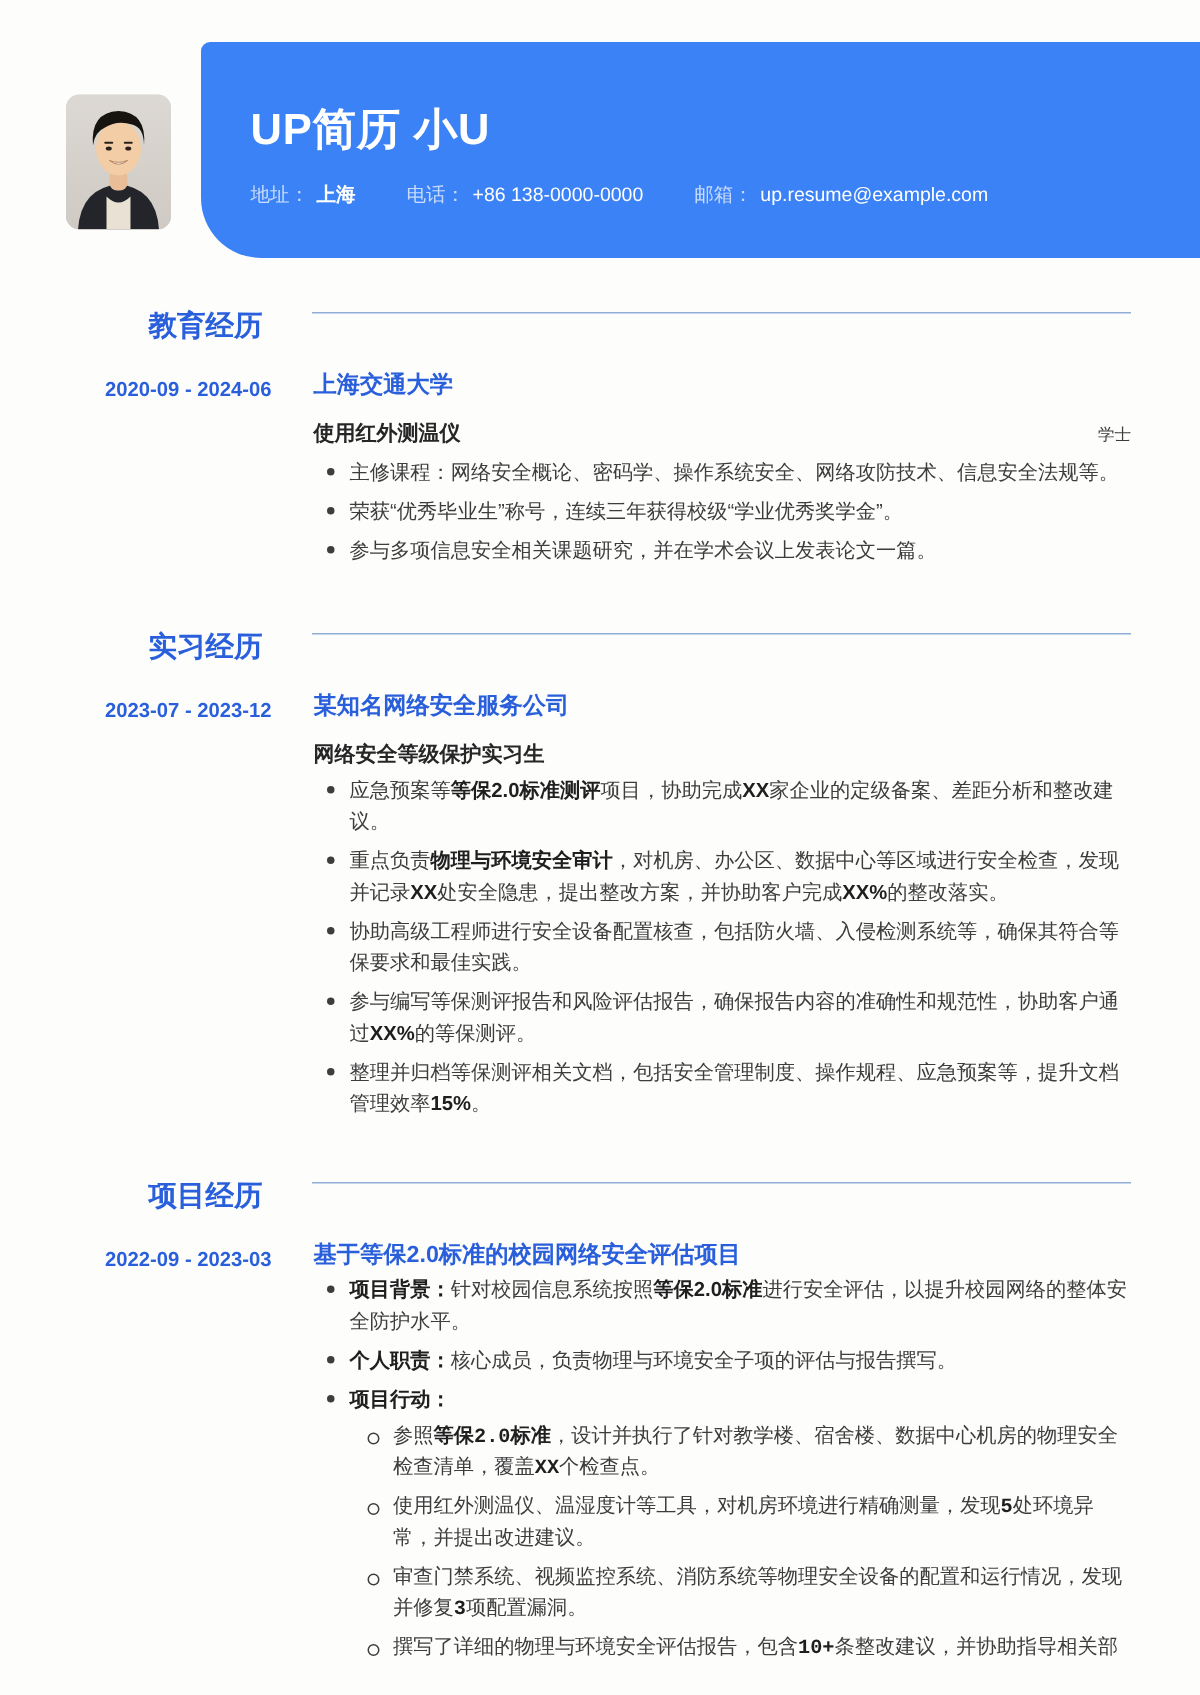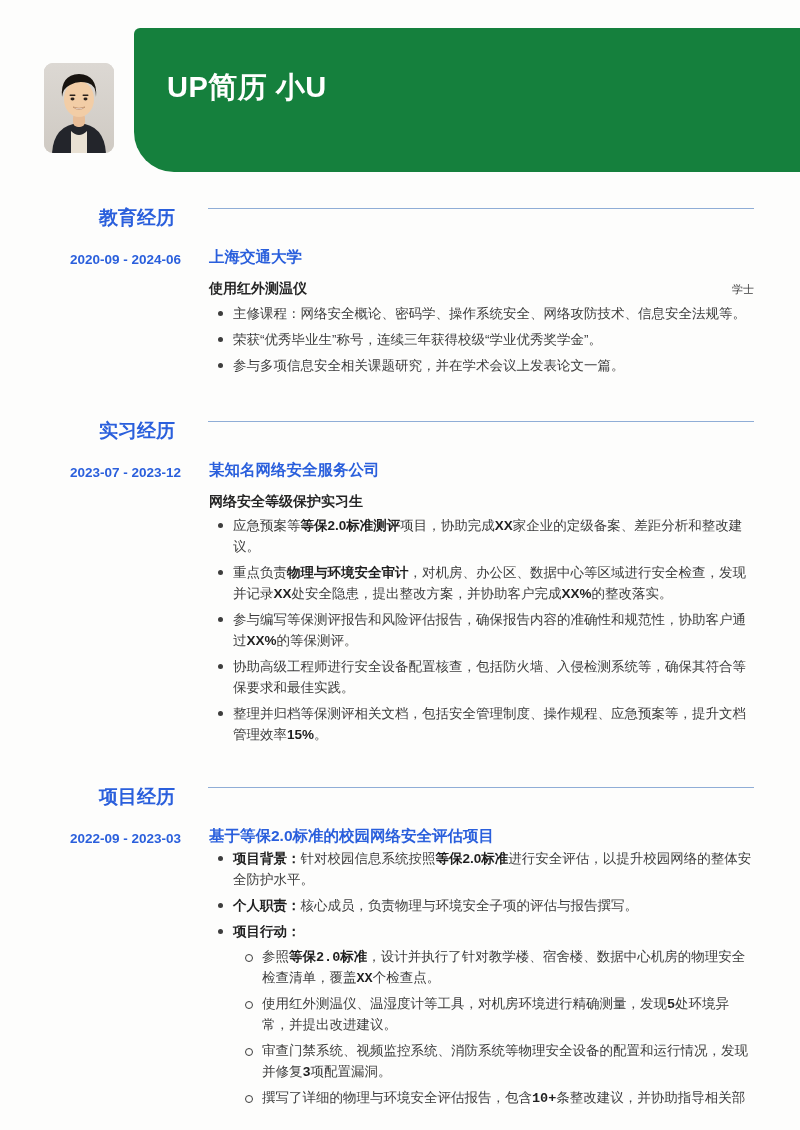--- a/index.html
+++ b/index.html
@@ -6,21 +6,21 @@
   html,body { background:#e9e9e9; }
   body { font-family:"Liberation Sans","DejaVu Sans",sans-serif; }
   .page {
     position:relative; width:800px; height:1130px; margin:0 auto;
     background:#fdfdfc; overflow:hidden;
     color:#3d3d3d; font-size:13.5px; line-height:21px;
   }
   
   .hero {
     margin:28px 0 0 134px; height:144px;
-    background:#15803d;
+    background:#3b82f6;
     border-radius:6px 0 0 40px;
     padding:42px 40px 0 33px;
   }
   .name { font-size:29px; line-height:34px; font-weight:700; color:#ffffff; letter-spacing:.5px; }
   .contacts { margin-top:15px; display:flex; gap:34px; font-size:13px; white-space:nowrap; }
   .contact .clabel { color:rgba(255,255,255,.72); margin-right:5px; }
   .contact .cvalue { color:#ffffff; }
   .contact .cvalue.bold { font-weight:700; }
   .photo {
     position:absolute; left:44px; top:63px; width:70px; height:90px;
@@ -87,20 +87,31 @@
 
       <rect x="25.5" y="31.5" width="6" height="1.4" rx="0.7" fill="#2a211c"></rect>
       <rect x="38.5" y="31.5" width="6" height="1.4" rx="0.7" fill="#2a211c"></rect>
 
       <path d="M29 44 Q35 49 41 44 Q35 46.5 29 44 Z" fill="#ffffff" stroke="#b07a54" stroke-width="0.6"></path>
     </svg>
   </div>
 
   <header class="hero">
     <h1 class="name">UP简历 小U</h1>
+    <div class="contacts">
+      <span class="contact">
+        <span class="clabel">地址：</span><span class="cvalue bold">上海</span>
+      </span>
+      <span class="contact">
+        <span class="clabel">电话：</span><span class="cvalue">+86 138-0000-0000</span>
+      </span>
+      <span class="contact">
+        <span class="clabel">邮箱：</span><span class="cvalue">up.resume@example.com</span>
+      </span>
+    </div>
   </header>
 
   <div class="content">
 
     <section class="sec-edu">
       <div class="sec-head">
         <h2 class="sec-title">教育经历</h2>
         <div class="rule"></div>
       </div>
       <div class="entry">
@@ -128,22 +139,22 @@
       <div class="entry">
         <div class="edate">2023-07 - 2023-12</div>
         <div class="ebody">
           <h3 class="ehead">某知名网络安全服务公司</h3>
           <div class="subrow">
             <span class="subttl">网络安全等级保护实习生</span>
           </div>
           <ul class="blist">
             <li class="rich"><span>应急预案等</span><span class="b">等保2.0标准测评</span><span>项目，协助完成</span><span class="b">XX</span><span>家企业的定级备案、差距分析和整改建议。</span></li>
             <li class="rich"><span>重点负责</span><span class="b">物理与环境安全审计</span><span>，对机房、办公区、数据中心等区域进行安全检查，发现并记录</span><span class="b">XX</span><span>处安全隐患，提出整改方案，并协助客户完成</span><span class="b">XX%</span><span>的整改落实。</span></li>
+            <li class="rich"><span>协助高级工程师进行安全设备配置核查，包括防火墙、入侵检测系统等，确保其符合等保要求和最佳实践。</span></li>
             <li class="rich"><span>参与编写等保测评报告和风险评估报告，确保报告内容的准确性和规范性，协助客户通过</span><span class="b">XX%</span><span>的等保测评。</span></li>
-            <li class="rich"><span>协助高级工程师进行安全设备配置核查，包括防火墙、入侵检测系统等，确保其符合等保要求和最佳实践。</span></li>
             <li class="rich"><span>整理并归档等保测评相关文档，包括安全管理制度、操作规程、应急预案等，提升文档管理效率</span><span class="b">15%</span><span>。</span></li>
           </ul>
         </div>
       </div>
     </section>
 
     <section class="sec-proj">
       <div class="sec-head">
         <h2 class="sec-title">项目经历</h2>
         <div class="rule"></div>

